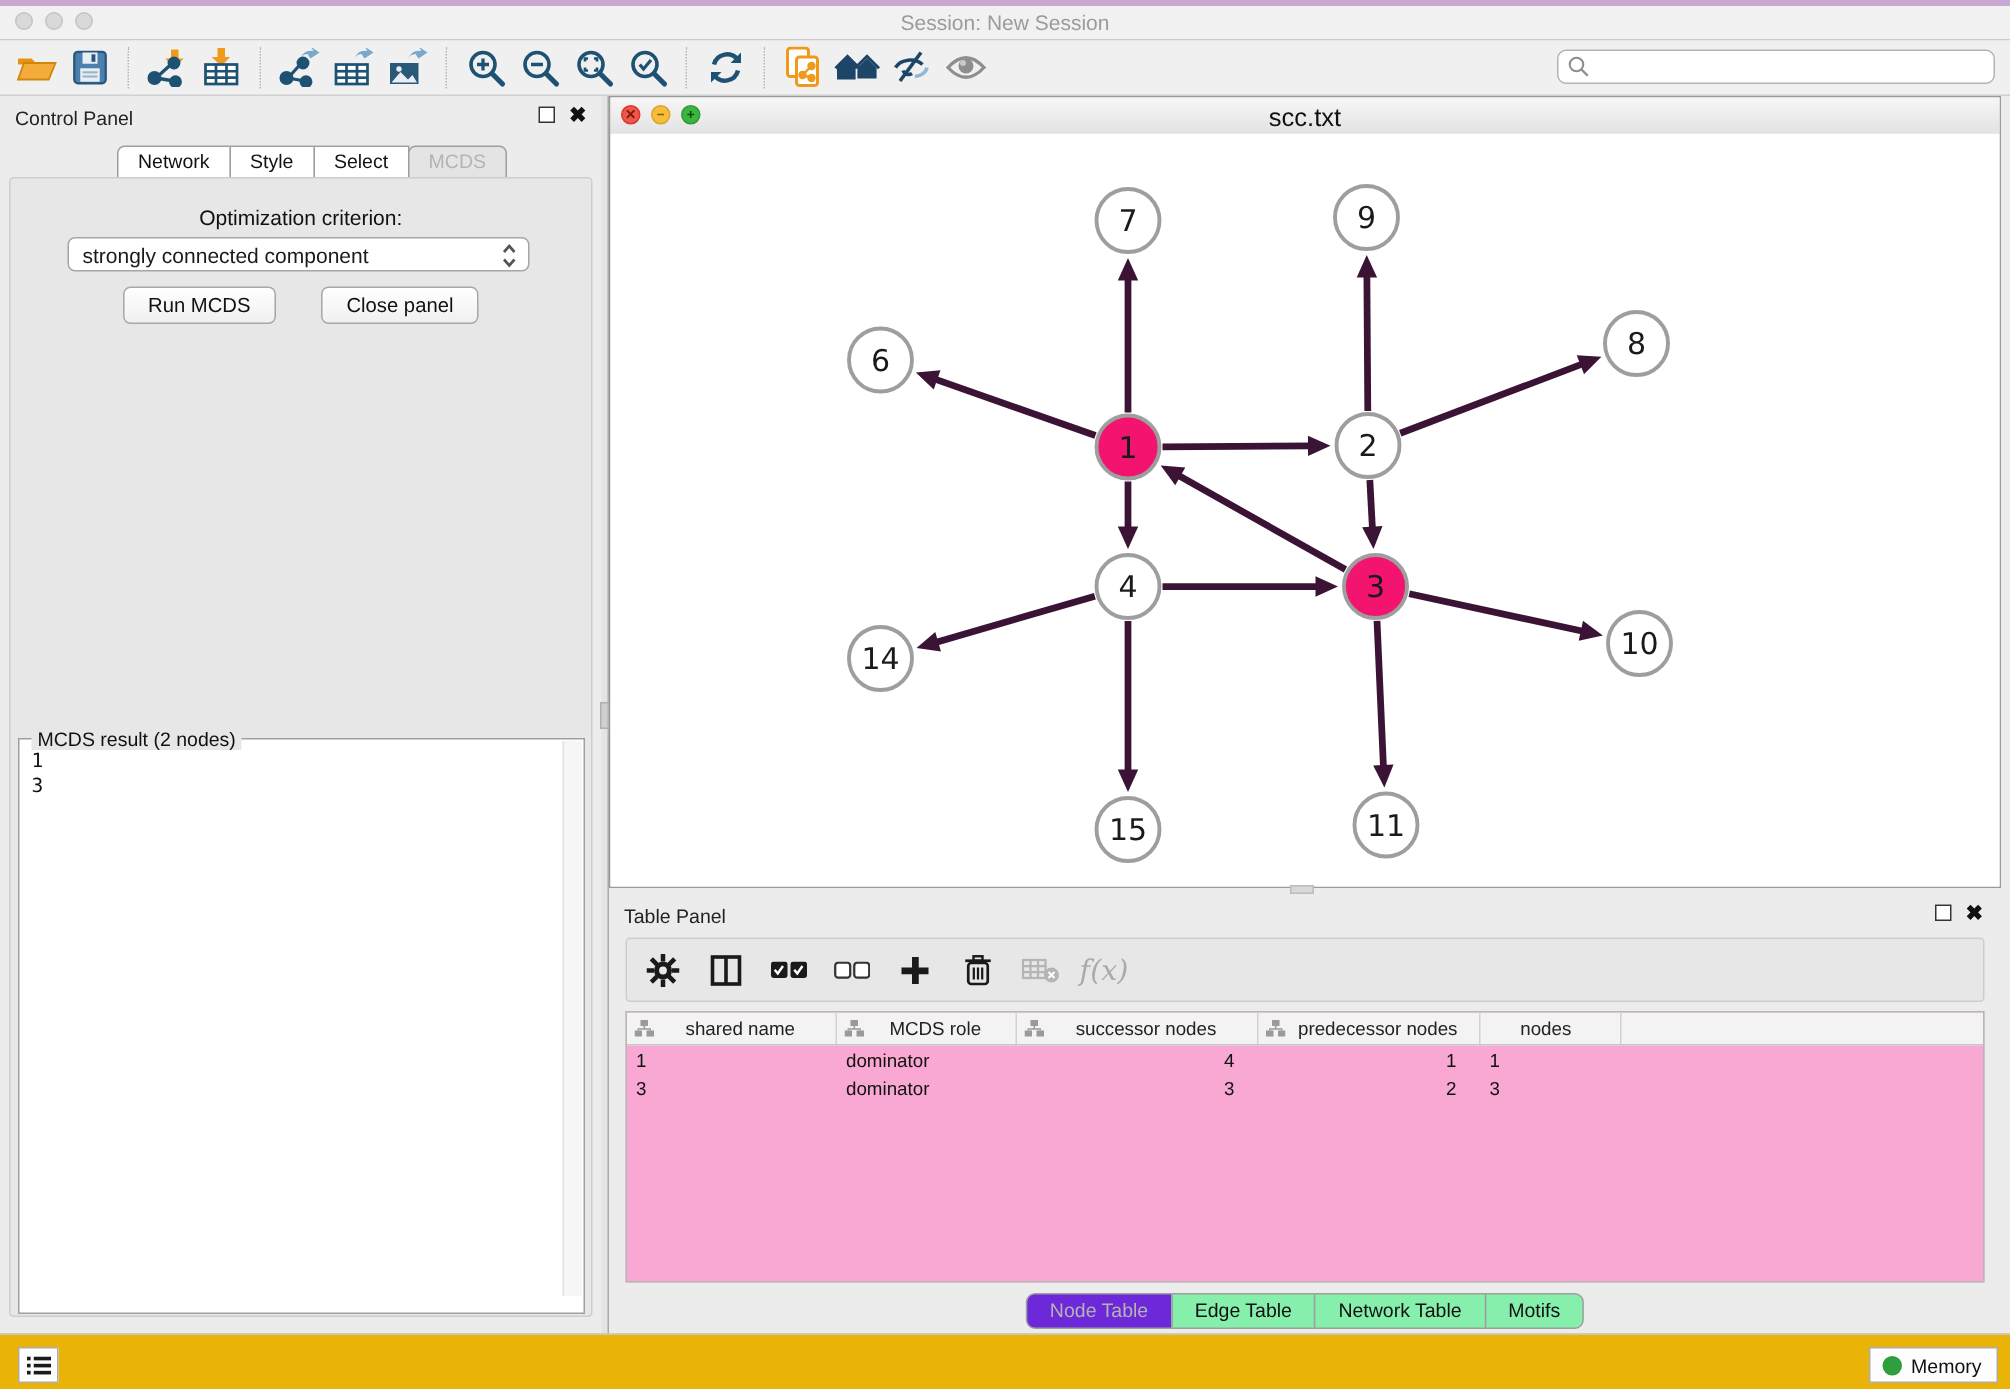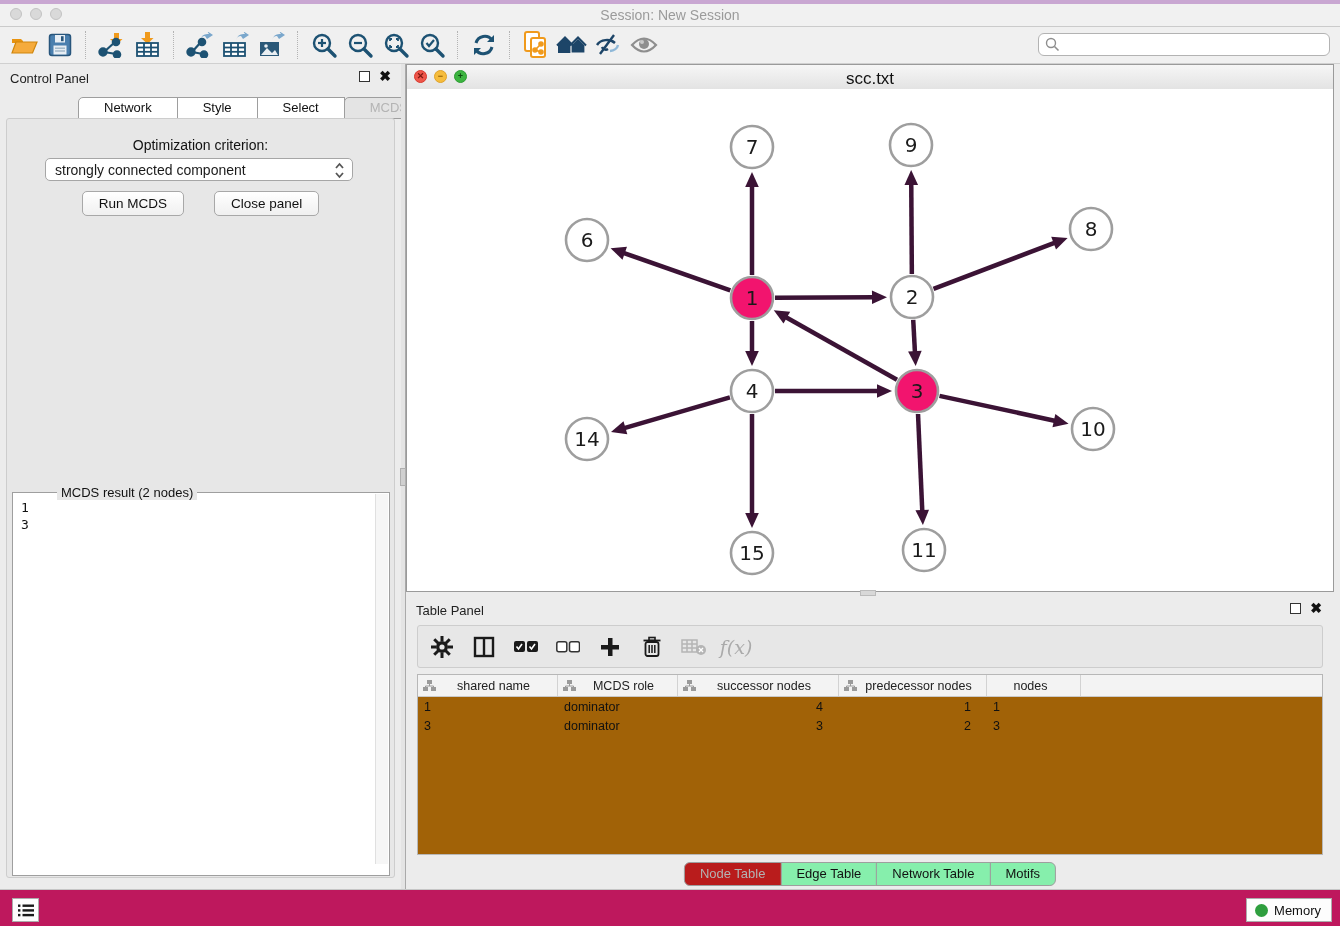--- a/index.html
+++ b/index.html
@@ -21,34 +21,34 @@
              box-sizing:border-box;display:flex;align-items:center;padding-left:6px;}
   .searchbox input{border:none;outline:none;flex:1;font-size:13px;font-family:"Liberation Sans",sans-serif;background:transparent;}
   
   .cpanel{left:0;top:64px;width:401px;height:826px;background:#ececec;box-sizing:border-box;}
   .panel-head{height:28px;display:flex;align-items:center;font-size:13px;color:#222;}
   .panel-head .ph-title{margin-left:10px;}
   .ph-icons{position:absolute;right:10px;top:7px;display:flex;gap:9px;align-items:center;}
   .ph-float{width:11px;height:11px;border:1.5px solid #333;background:#fff;box-sizing:border-box;}
   .ph-close{font-size:14px;font-weight:bold;color:#111;line-height:11px;}
   .cp-tabs{left:78px;top:97px;display:flex;font-size:13px;}
-  .cp-tab{height:20px;line-height:20px;padding:0 25px;background:#fff;border:1px solid #9e9e9e;margin-left:-1px;color:#111;}
+  .cp-tab{height:20px;line-height:20px;padding:0 13px;background:#fff;border:1px solid #9e9e9e;margin-left:-1px;color:#111;}
   .cp-tab.first{border-radius:5px 0 0 0;margin-left:0;}
   .cp-tab.last{border-radius:0 5px 5px 0;}
   .cp-tab.sel{background:#e4e4e4;color:#b4b4b4;border-radius:5px 5px 0 0;}
   .cp-body{left:6px;top:118px;width:389px;height:760px;background:#e7e7e7;border:1px solid #cdcdcd;border-radius:3px;box-sizing:border-box;}
   .opt-label{left:0;top:137px;width:401px;text-align:center;font-size:14px;color:#111;}
   .criterion{left:45px;top:158px;width:308px;height:23px;background:#fff;border:1px solid #a6a6a6;border-radius:5px;
              box-sizing:border-box;display:flex;align-items:center;font-size:14px;padding-left:9px;}
   .spinner{position:absolute;right:7px;top:3px;}
   .cp-buttons{left:0px;top:191px;width:401px;display:flex;justify-content:center;gap:30px;}
   .btn{height:23px;padding:0 16px;background:linear-gradient(#ffffff,#f0f0f0);border:1px solid #a8a8a8;border-radius:5px;
        font-size:13.5px;font-family:"Liberation Sans",sans-serif;color:#111;display:flex;align-items:center;}
   .result-box{left:12px;top:492px;width:378px;height:384px;border:1px solid #9f9f9f;background:#fff;box-sizing:border-box;}
-  .result-legend{position:absolute;left:8px;top:-8px;background:#e7e7e7;padding:0 4px;font-size:13px;color:#111;margin-left:36px;}
+  .result-legend{position:absolute;left:8px;top:-8px;background:#e7e7e7;padding:0 4px;font-size:13px;color:#111;}
   .result-text{position:absolute;left:8px;top:6px;font-family:"DejaVu Sans Mono",monospace;font-size:13px;line-height:17px;color:#111;}
   .result-scroll{position:absolute;right:1px;top:1px;width:12px;height:370px;background:#f6f6f6;border-left:1px solid #e0e0e0;}
   
   .vsplit{left:401px;top:64px;width:5px;height:826px;background:#e4e4e4;border-right:1px solid #aaa;box-sizing:border-box;}
   .vgrip{left:400px;top:468px;width:6px;height:18px;background:#d0d0d0;border:1px solid #b0b0b0;box-sizing:border-box;}
   .hgrip{left:860px;top:590px;width:16px;height:6px;background:#d8d8d8;border:1px solid #bbb;box-sizing:border-box;}
   
   .netwin{left:406px;top:64px;width:928px;height:528px;border:1px solid #9a9a9a;box-sizing:border-box;background:#fff;}
   .net-title{height:24px;background:linear-gradient(#f6f6f6,#e3e3e3);border-bottom:1px solid #b8b8b8;position:relative;}
   .net-title .wt{position:absolute;left:0;right:0;top:4px;text-align:center;font-size:17px;color:#111;}
@@ -57,37 +57,37 @@
   .tl.red{left:7px;background:#ee564a;border:1px solid #d8382d;color:#7e1610;}
   .tl.yellow{left:27px;background:#f6bc3c;border:1px solid #dfa32a;color:#8c5b00;}
   .tl.green{left:47px;background:#3cb440;border:1px solid #2c9c32;color:#0c4d10;}
   .net-canvas{position:absolute;left:0;top:24px;width:926px;height:502px;background:#fff;overflow:hidden;}
   
   .tpanel{left:406px;top:596px;width:928px;height:292px;background:#ececec;}
   .tp-toolbar{position:absolute;left:11px;top:29px;width:906px;height:43px;background:#e7e7e7;border:1px solid #cdcdcd;
               border-radius:3px;box-sizing:border-box;display:flex;align-items:center;padding-left:10px;gap:14px;}
   .tp-ic{width:28px;height:28px;display:flex;align-items:center;justify-content:center;}
   .fx{font-family:"DejaVu Serif",serif;font-style:italic;font-size:19px;color:#aaa;}
-  .ttable{position:absolute;left:11px;top:78px;width:906px;height:181px;background:#a16207;border:1px solid #b7b7b7;box-sizing:border-box;overflow:hidden;}
+  .ttable{position:absolute;left:11px;top:78px;width:906px;height:181px;background:#f9a8d4;border:1px solid #b7b7b7;box-sizing:border-box;overflow:hidden;}
   .thead{display:flex;height:21px;background:#f3f3f3;border-bottom:1px solid #c9c9c9;font-size:12.5px;color:#222;}
   .hcell{display:flex;align-items:center;border-right:1px solid #d2d2d2;box-sizing:border-box;height:21px;}
   .hcell .hic{margin-left:5px;display:flex;}
   .hcell .hlabel{flex:1;text-align:center;padding-right:6px;}
   .c0{width:140px;} .c1{width:120px;} .c2{width:161px;} .c3{width:148px;} .c4{width:94px;}
   .trow{display:flex;height:16px;font-size:12.5px;color:#111;margin-top:3px;}
   .tcell{box-sizing:border-box;padding:0 6px;overflow:hidden;white-space:nowrap;}
   .tcell.c0,.tcell.c1,.tcell.c4{text-align:left;}
   .tcell.c2,.tcell.c3{text-align:right;padding-right:16px;}
   .tp-tabs{position:absolute;left:50%;transform:translateX(-50%);top:266px;display:flex;font-size:13px;}
   .tp-tab{height:22px;line-height:22px;padding:0 15px;background:#86efac;border:1px solid #9e9e9e;margin-left:-1px;color:#111;white-space:nowrap;}
   .tp-tab.first{border-radius:6px 0 0 6px;margin-left:0;}
   .tp-tab.last{border-radius:0 6px 6px 0;}
-  .tp-tab.sel{background:#b91c1c;color:#b3b3b3;}
-  
-  .statusbar{left:0;top:889px;width:1340px;height:37px;background:#be185d;border-top:1px solid #c6c6c6;box-sizing:border-box;}
+  .tp-tab.sel{background:#6d28d9;color:#b3b3b3;}
+  
+  .statusbar{left:0;top:889px;width:1340px;height:37px;background:#eab308;border-top:1px solid #c6c6c6;box-sizing:border-box;}
   .list-btn{position:absolute;left:12px;top:8px;width:27px;height:24px;background:#fdfdfd;border:1px solid #adadad;
             box-sizing:border-box;display:flex;align-items:center;justify-content:center;}
   .mem-btn{position:absolute;right:8px;top:8px;height:24px;padding:0 10px 0 8px;background:#fdfdfd;border:1px solid #adadad;
            box-sizing:border-box;display:flex;align-items:center;gap:6px;font-size:13px;color:#111;}
   .mem-dot{width:13px;height:13px;border-radius:50%;background:#2e9e3e;}
 </style>
 </head>
 <body>
 
 <div class="abs titlebar"></div>

